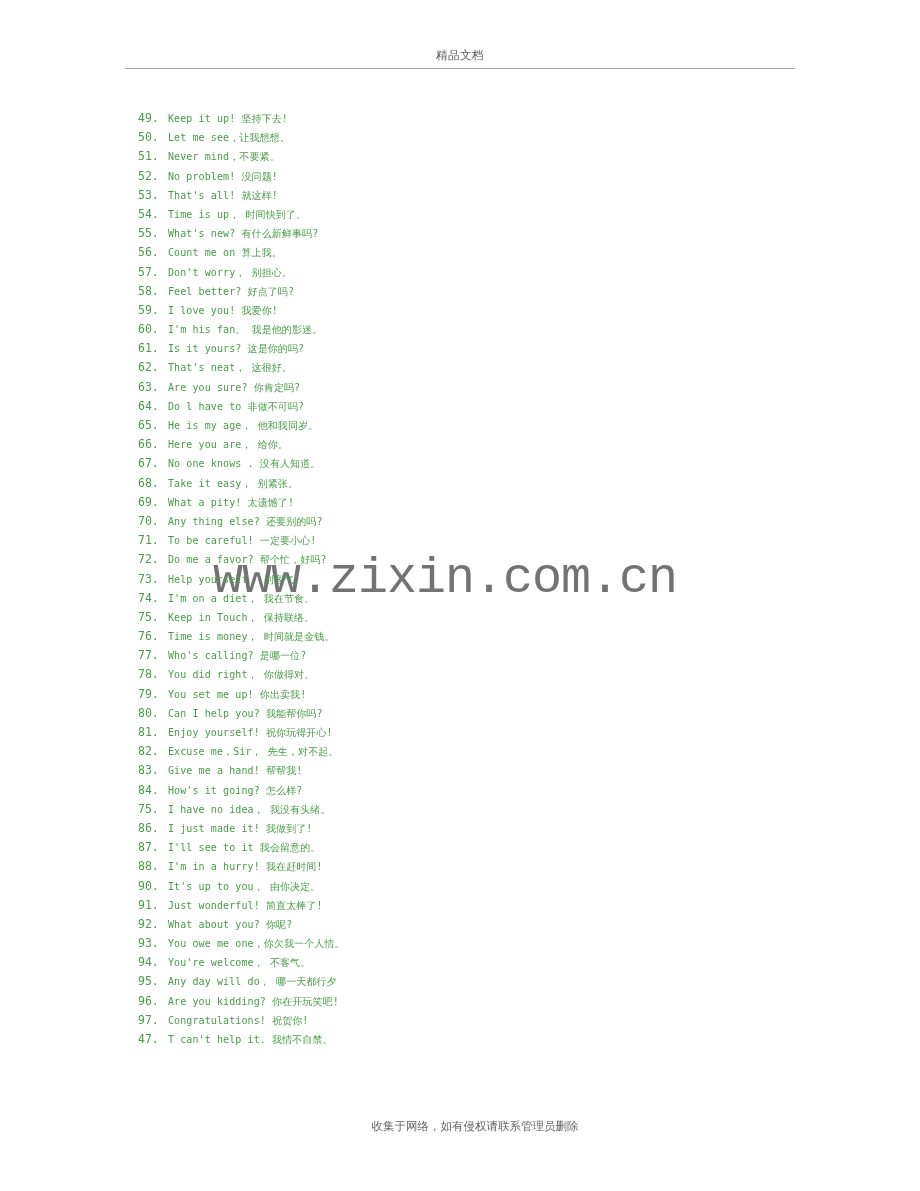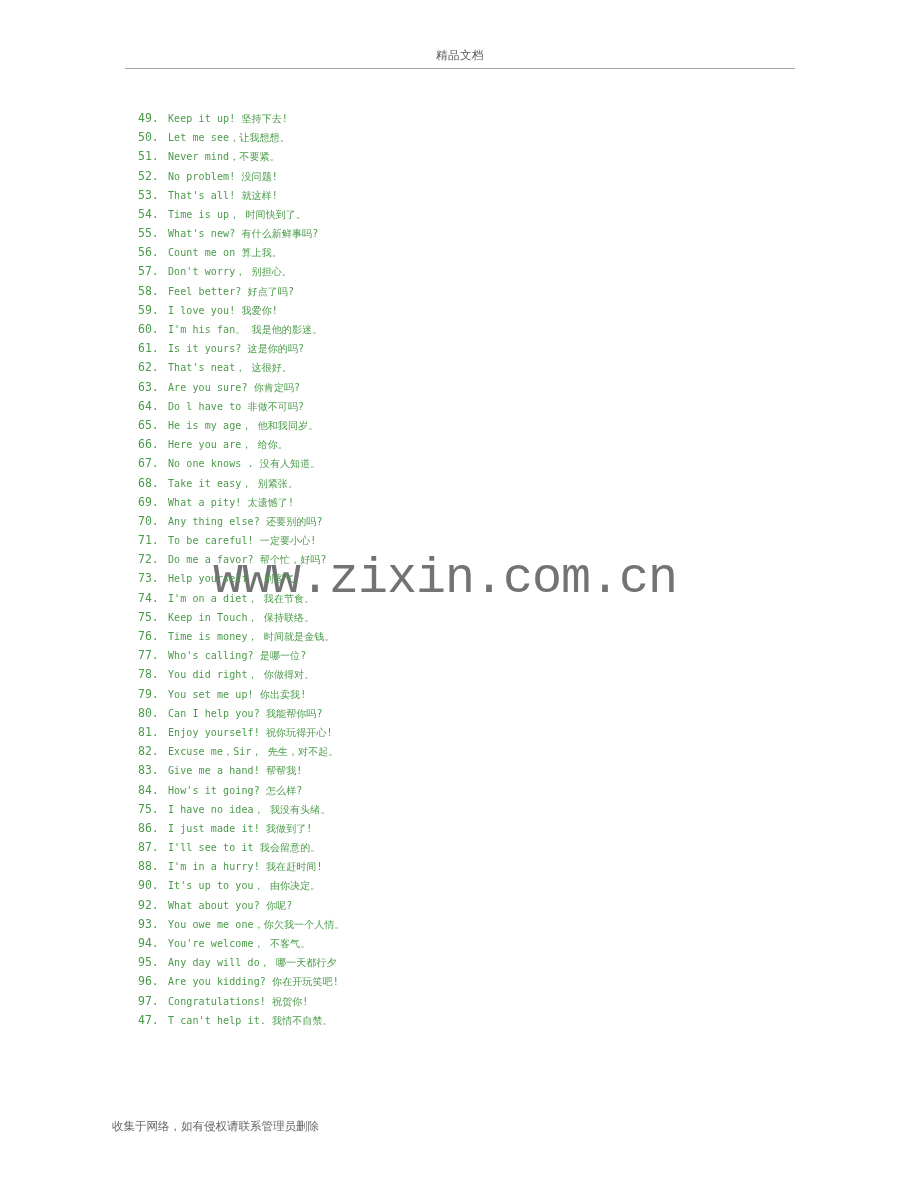--- a/index.html
+++ b/index.html
@@ -65,21 +65,21 @@
   
   .phrase-list {
     position: absolute;
     top: 109px;
     left: 138px;
     width: 660px;
     z-index: 2;
   }
   .phrase-row {
     display: flex;
-    align-items: flex-end;
+    align-items: flex-start;
     height: 19.2px;
     line-height: 19.2px;
     white-space: nowrap;
   }
   .phrase-num {
     width: 30px;
     flex: 0 0 30px;
     font-family: "DejaVu Sans Mono", monospace;
     font-size: 11.5px;
     color: #4a9a4a;
@@ -89,23 +89,23 @@
     font-family: "DejaVu Sans Mono", monospace;
     font-size: 10px;
     color: #4a9a4a;
     letter-spacing: 0.1px;
   }
 
   
   .footer {
     position: absolute;
     top: 1119px;
-    left: 112px;
+    left: 140px;
     width: 670px;
-    text-align: left;
+    text-align: center;
   }
   .footer-text {
     font-family: "DejaVu Serif", serif;
     font-size: 11.5px;
     color: #666666;
     line-height: 15px;
   }
 </style>
 </head>
 <body>
@@ -278,20 +278,24 @@
       </div>
       <div class="phrase-row">
         <span class="phrase-num">88.</span>
         <span class="phrase-text">I'm in a hurry! 我在赶时间!</span>
       </div>
       <div class="phrase-row">
         <span class="phrase-num">90.</span>
         <span class="phrase-text">It's up to you， 由你决定。</span>
       </div>
       <div class="phrase-row">
+        <span class="phrase-num">91.</span>
+        <span class="phrase-text">Just wonderful! 简直太棒了!</span>
+      </div>
+      <div class="phrase-row">
         <span class="phrase-num">92.</span>
         <span class="phrase-text">What about you? 你呢?</span>
       </div>
       <div class="phrase-row">
         <span class="phrase-num">93.</span>
         <span class="phrase-text">You owe me one，你欠我一个人情。</span>
       </div>
       <div class="phrase-row">
         <span class="phrase-num">94.</span>
         <span class="phrase-text">You're welcome， 不客气。</span>

